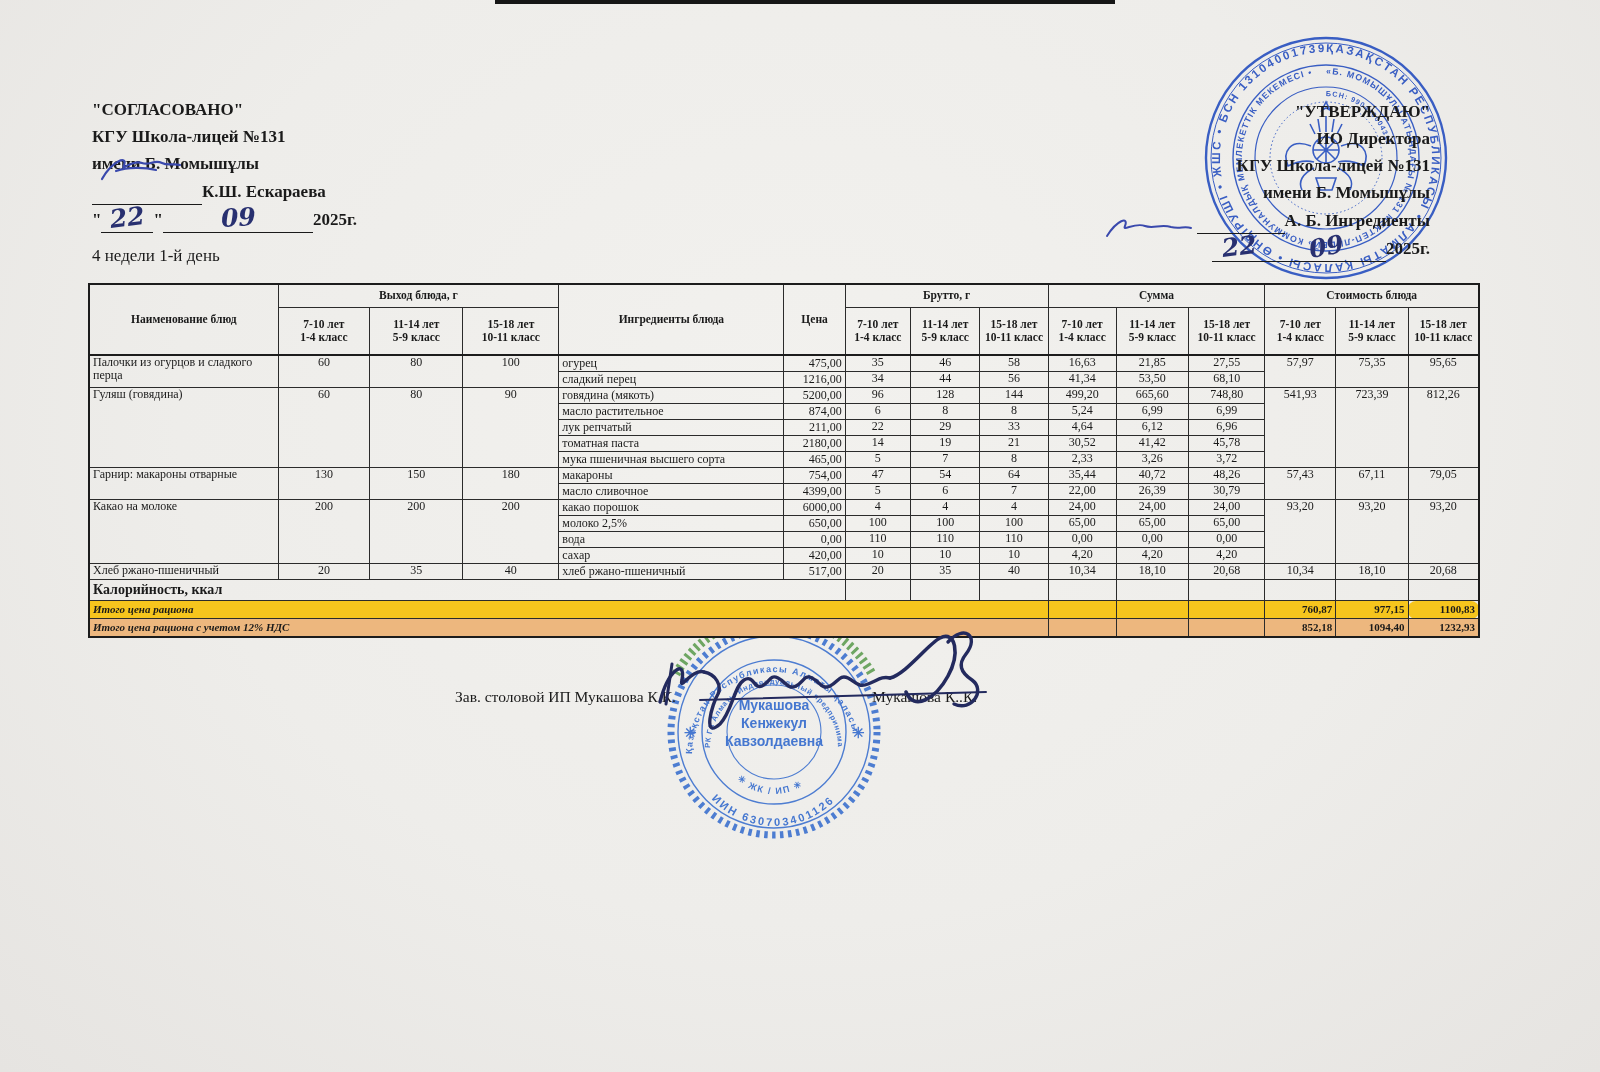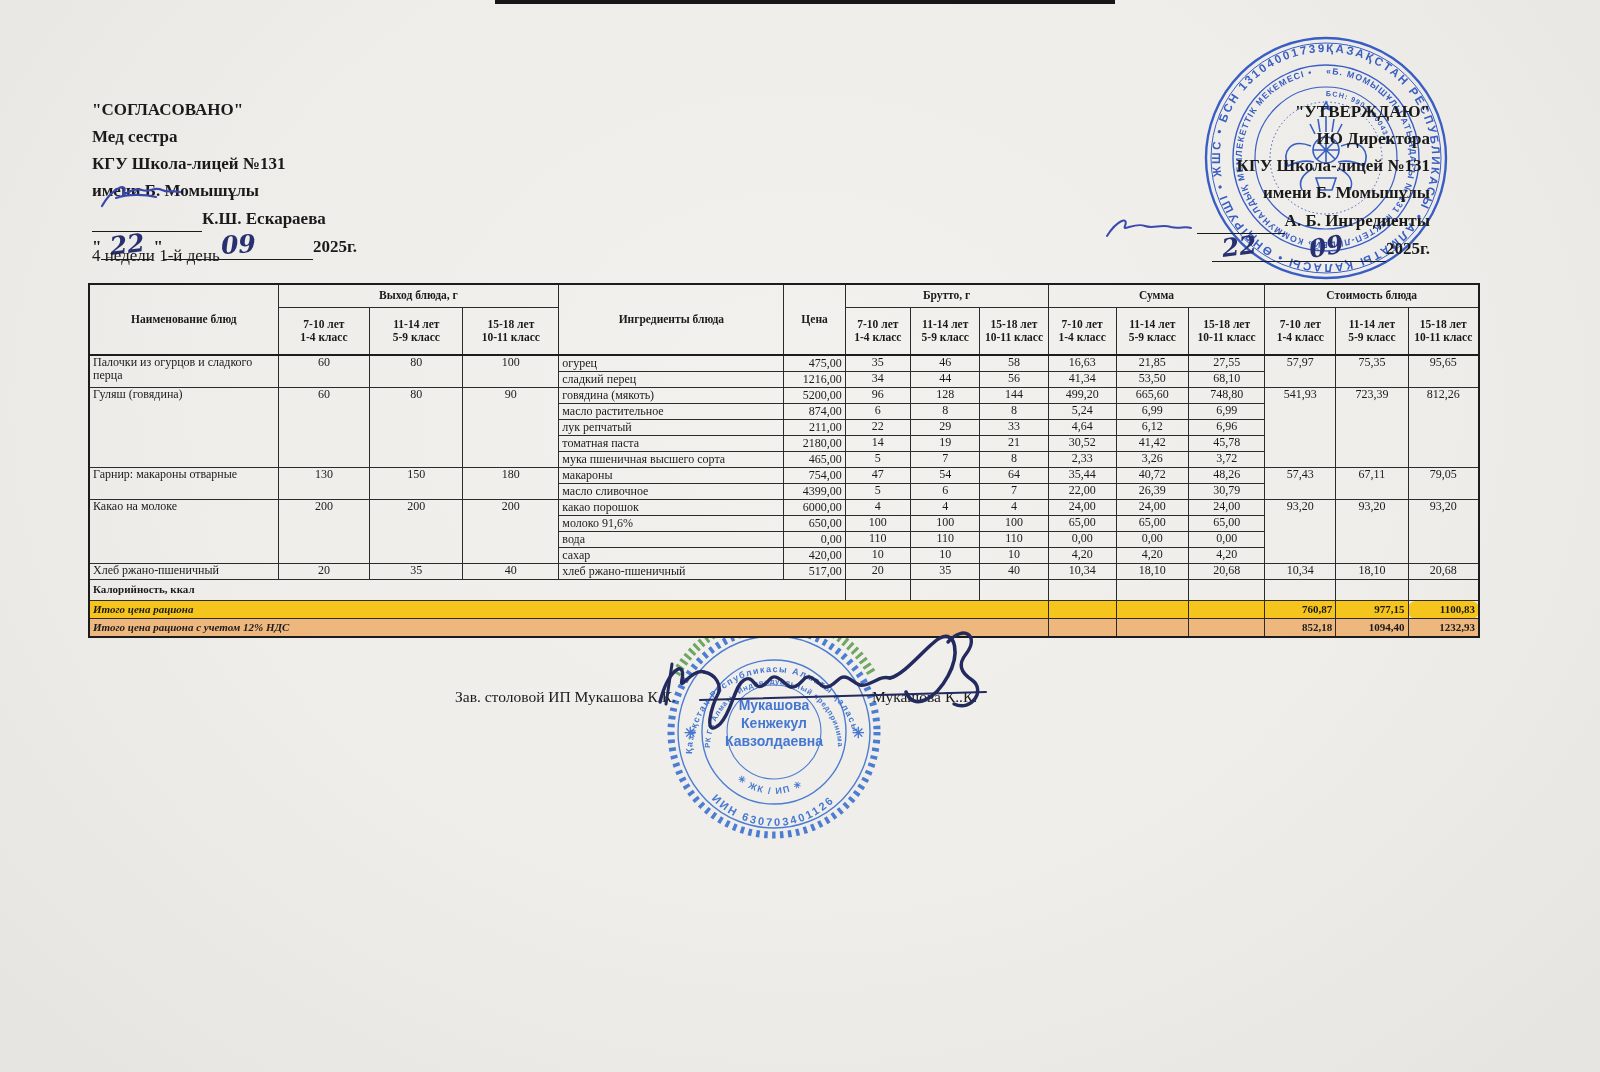--- a/index.html
+++ b/index.html
@@ -26,21 +26,21 @@
   table{border:2px solid #1c1c1c;}
   thead th{font-size:11.5px;font-weight:bold;text-align:center;line-height:1.15;}
   thead tr.grp th{height:22px;}
   thead tr.sub th{height:46px;margin-left:24px;}
   thead{border-bottom:2px solid #1c1c1c;}
   tbody td{font-size:12px;height:15px;line-height:1.08;white-space:nowrap;}
   td.tname{white-space:normal;text-align:left;vertical-align:top;font-size:12px;}
   td.ting{text-align:left;}
   td.num{text-align:center;vertical-align:top;}
   td.price{text-align:right;}
-  tr.kcal td{height:20px;font-weight:bold;font-size:11px;}
+  tr.kcal td{height:20px;font-weight:bold;font-size:14px;}
   tr.total td{height:17px;font-weight:bold;font-style:italic;font-size:11px;}
   tr.total td.val{font-style:normal;text-align:right;}
   
   .footer-line{position:absolute;top:688px;font-size:15.5px;z-index:6;}
   .footer-line.l{left:455px;}
   .footer-line.r{left:872px;}
   .stamp{position:absolute;z-index:3;}
   .sig-big{position:absolute;left:642px;top:628px;z-index:7;}
 </style>
 </head>
@@ -75,21 +75,20 @@
     </g>
     <g fill="#2a52c0" opacity="0.92" font-family="Liberation Sans, sans-serif" font-weight="bold">
       <text font-size="11.5" letter-spacing="2.2"><textPath href="#tsOuter">ҚАЗАҚСТАН РЕСПУБЛИКАСЫ • АЛМАТЫ ҚАЛАСЫ • ӨНДІРУШІ • ЖШС • БСН 131040017392 • БІЛІМ •</textPath></text>
       <text font-size="8.8" letter-spacing="1.1"><textPath href="#tsMid">«Б. МОМЫШҰЛЫ АТЫНДАҒЫ № 131 МЕКТЕП-ЛИЦЕЙ» КОММУНАЛДЫҚ МЕМЛЕКЕТТІК МЕКЕМЕСІ •</textPath></text>
       <text font-size="7.2" letter-spacing="1"><textPath href="#tsInn">БСН: 990440004311</textPath></text>
     </g>
   </svg>
 
   <div class="appr left">
     <div>"СОГЛАСОВАНО"</div>
-    <div>Мед сестра</div>
     <div>КГУ Школа-лицей №131</div>
     <div>имени Б. Момышұлы</div>
     <div class="sigline-wrap">
       <svg class="sig-svg" width="92" height="34" viewBox="0 0 92 34">
         <path d="M4 28 C 14 10 30 4 26 14 C 23 21 34 8 44 12 C 52 15 56 8 64 12 C 70 15 76 12 82 14 M 18 20 C 30 16 46 16 58 19" stroke="#3a49ad" stroke-width="2.2" fill="none" stroke-linecap="round"></path>
       </svg>
       <span class="uline" style="width:110px;">&nbsp;</span><span>К.Ш. Ескараева</span>
     </div>
     <div>
       <span>"</span><span class="uline" style="width:52px;"><span class="hand">22</span></span><span>"</span><span class="uline" style="width:150px;"><span class="hand" style="transform:rotate(-3deg);">09</span></span><span>2025г.</span>
@@ -317,21 +316,21 @@
             <td class="num">4</td>
             <td class="num">4</td>
             <td class="num">24,00</td>
             <td class="num">24,00</td>
             <td class="num">24,00</td>
             <td class="num" rowspan="4">93,20</td>
             <td class="num" rowspan="4">93,20</td>
             <td class="num" rowspan="4">93,20</td>
           </tr>
           <tr>
-            <td class="ting">молоко 91,6%</td>
+            <td class="ting">молоко 2,5%</td>
             <td class="price">650,00</td>
             <td class="num">100</td>
             <td class="num">100</td>
             <td class="num">100</td>
             <td class="num">65,00</td>
             <td class="num">65,00</td>
             <td class="num">65,00</td>
           </tr>
           <tr>
             <td class="ting">вода</td>

